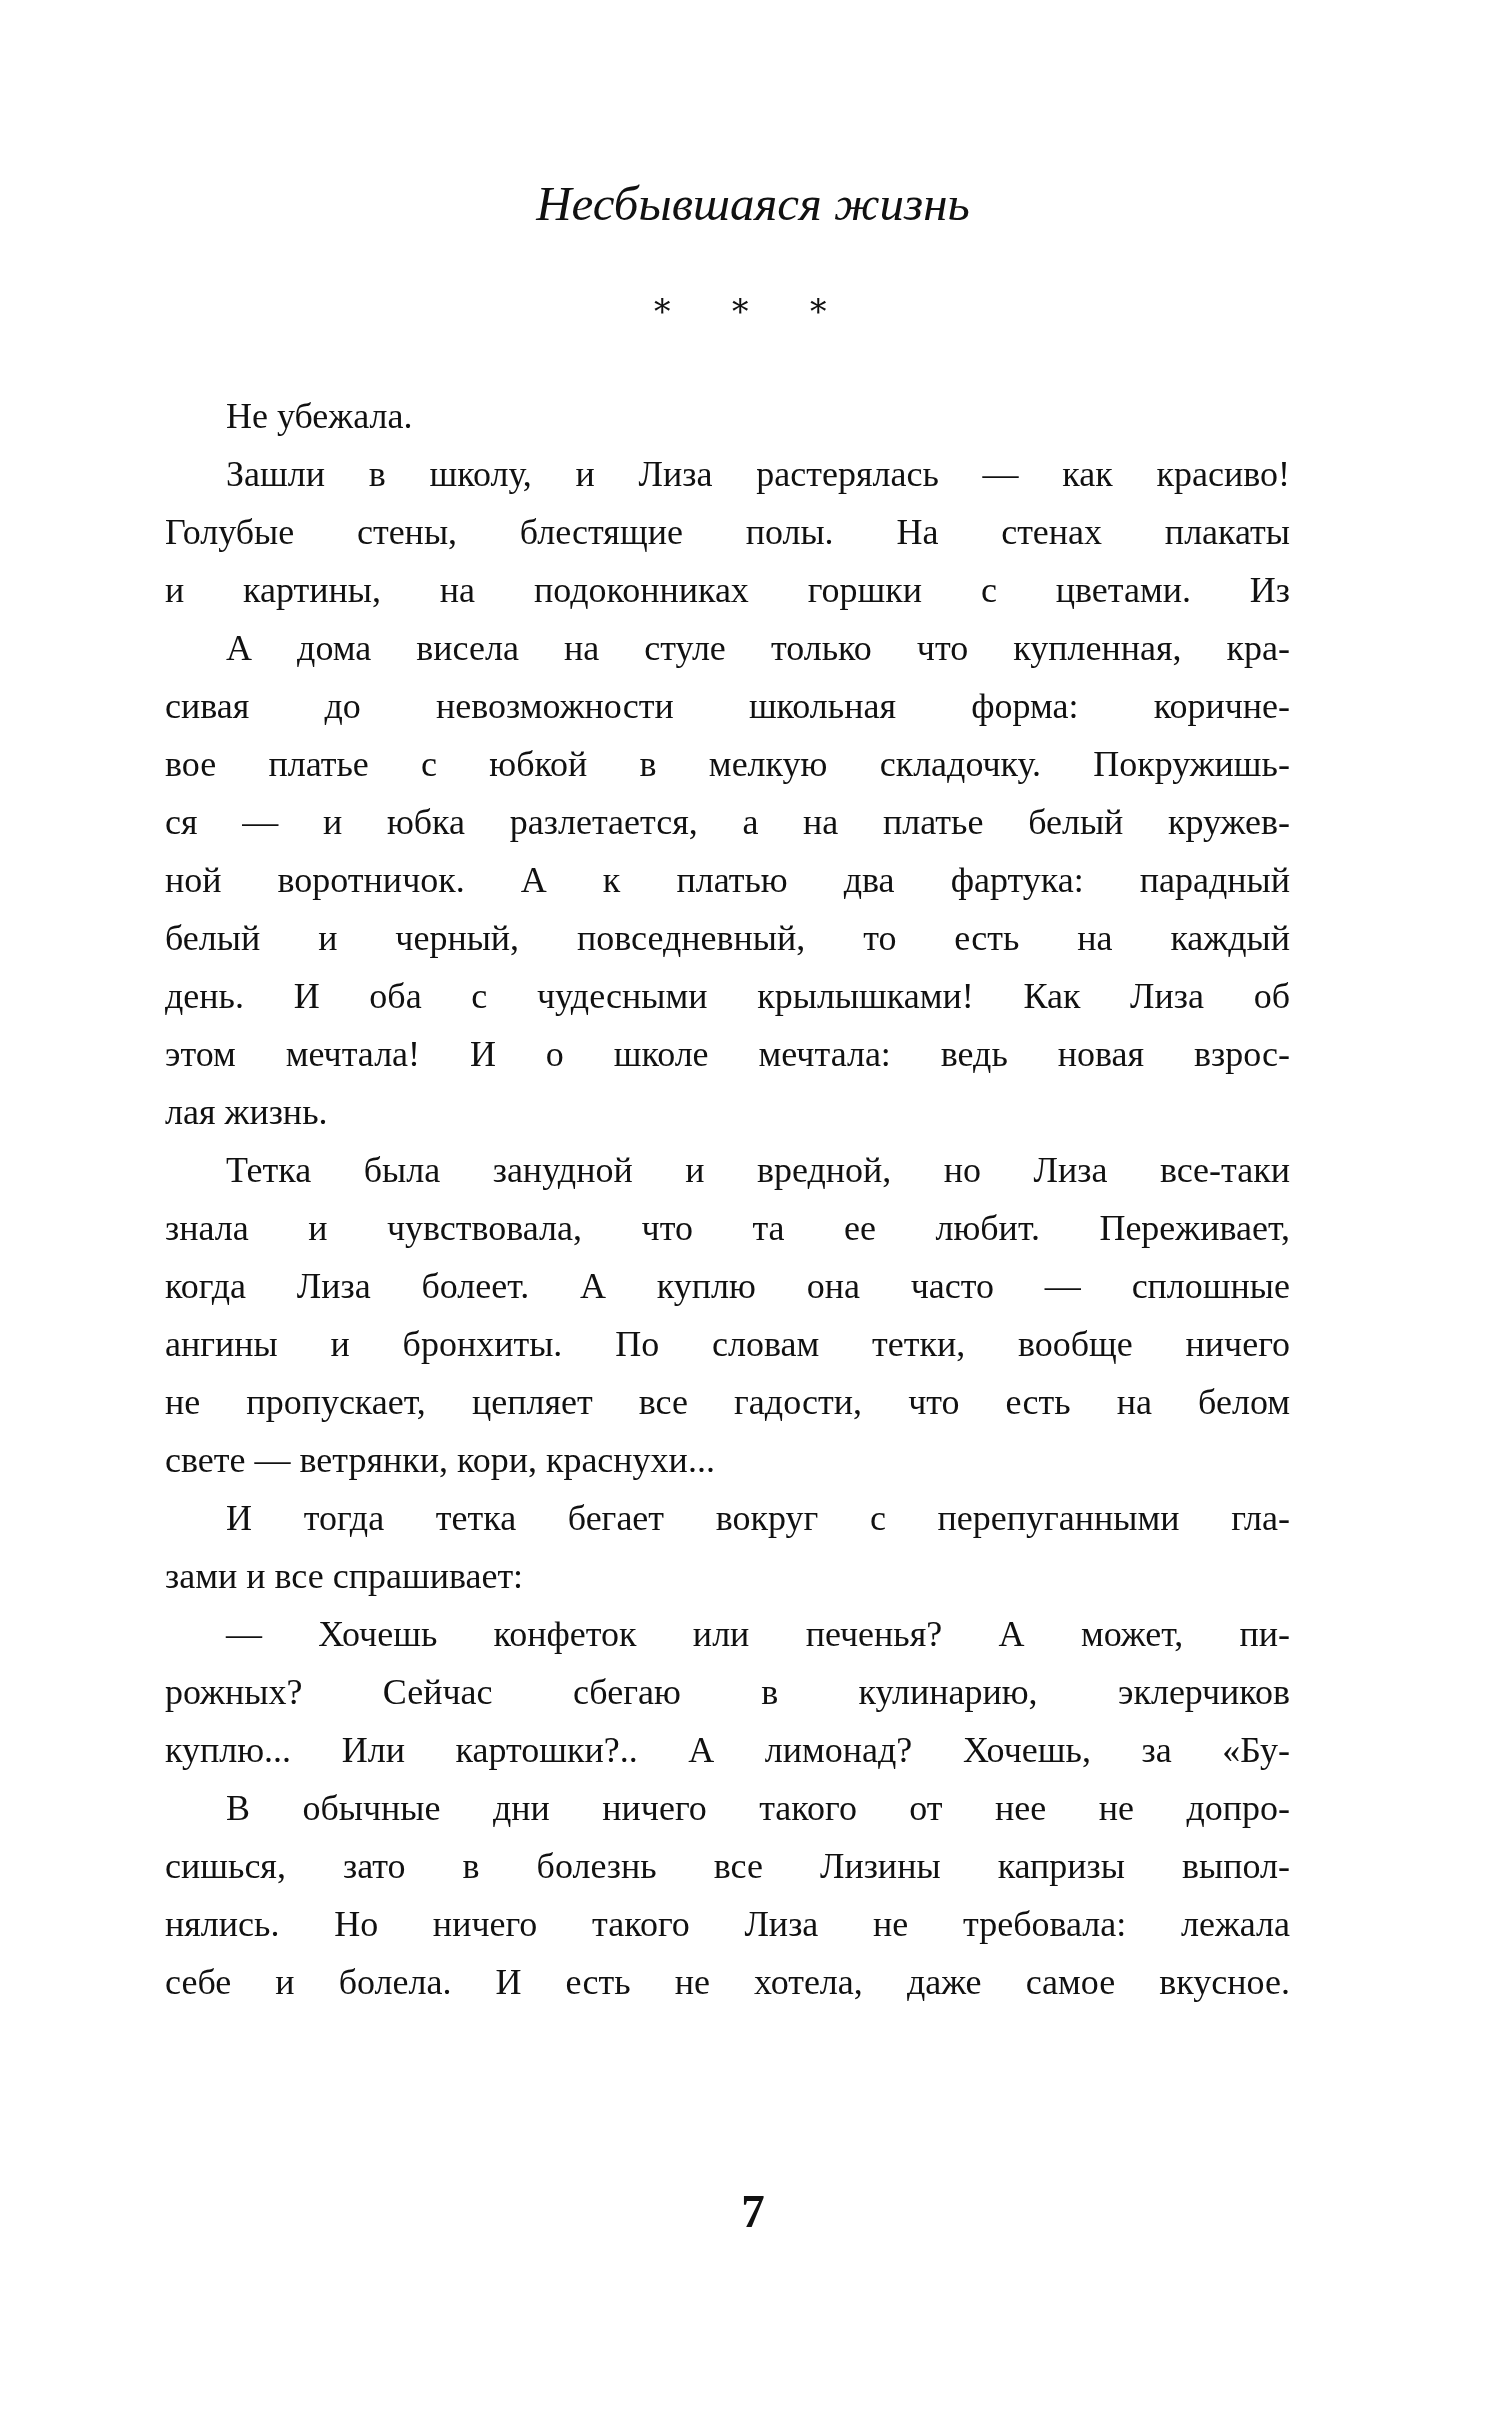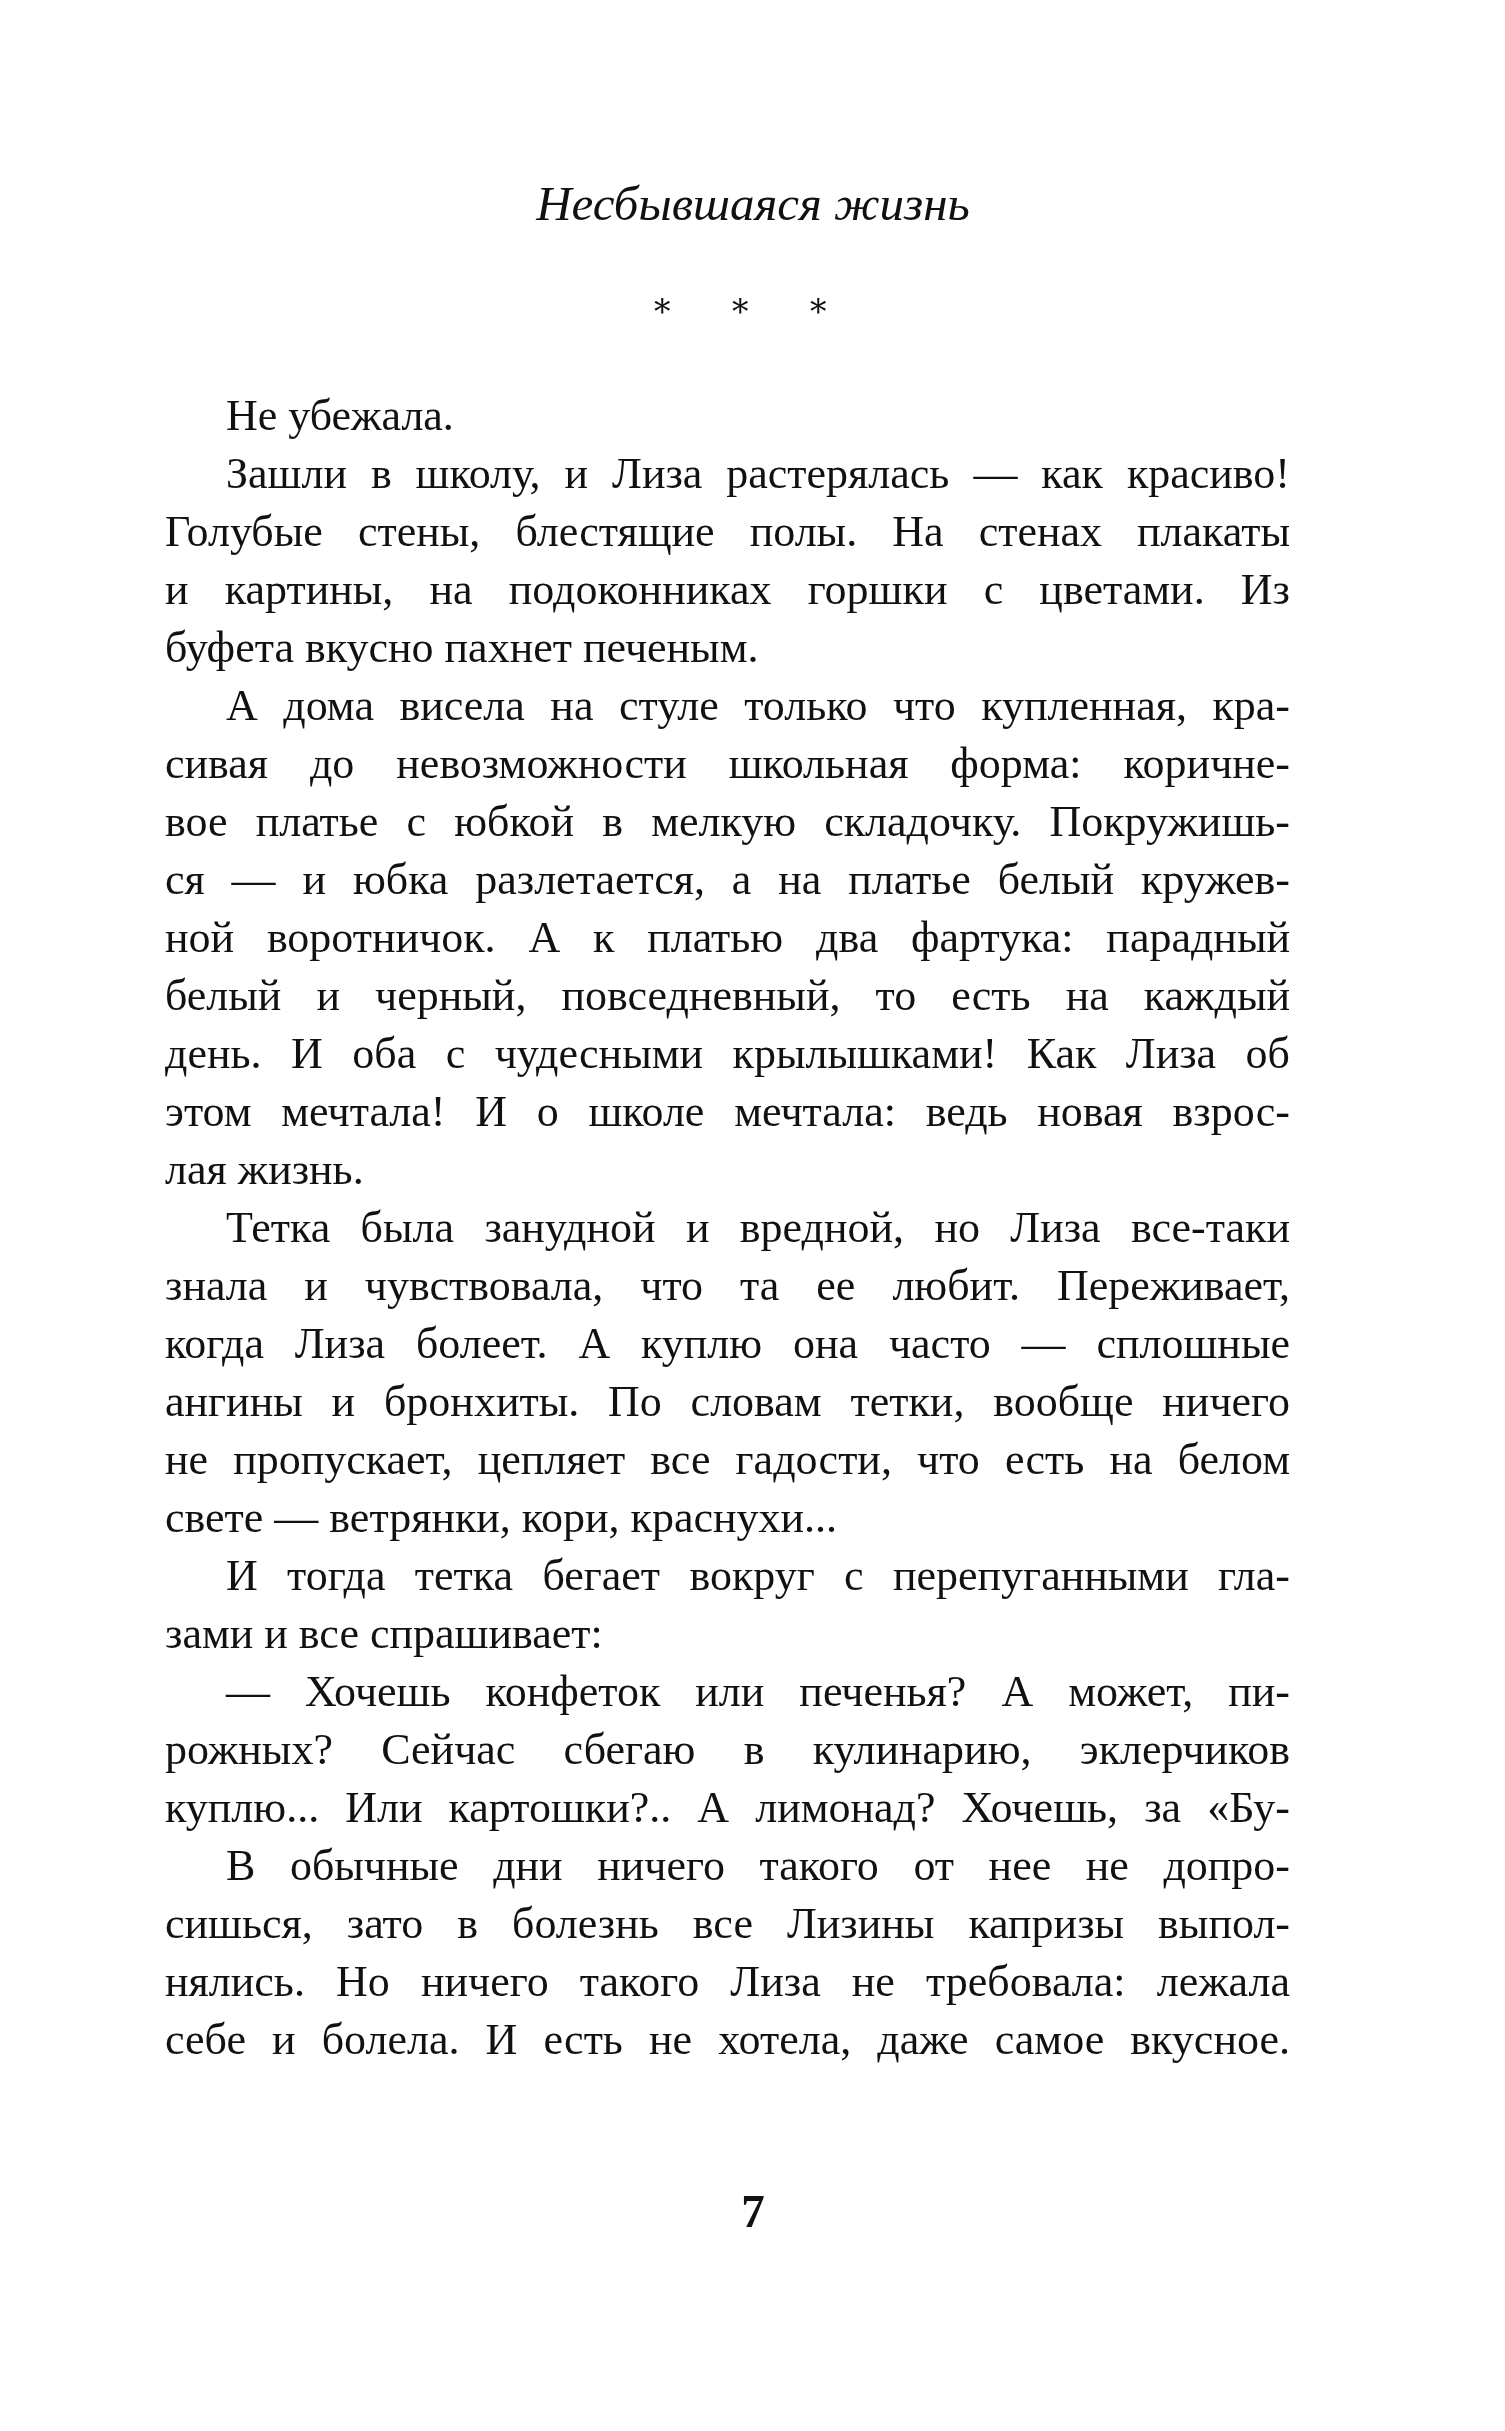--- a/index.html
+++ b/index.html
@@ -9,42 +9,41 @@
     position: absolute; left: 0; width: 1506px; top: 174px; text-align: center;
     font-family: "Liberation Serif", "DejaVu Serif", serif; font-style: italic;
     font-size: 49px; line-height: 59px; color: #111;
   }
   .asterisks {
     position: absolute; left: 0; width: 1506px; top: 292px; text-align: center;
     font-family: "DejaVu Serif", serif; font-size: 33px; letter-spacing: 25.5px; color: #111;
   }
   .body-text {
     position: absolute; left: 165px; top: 387px; width: 1125px;
-    font-family: "Liberation Serif", "DejaVu Serif", serif; font-size: 44px; line-height: 58px; color: #111;
+    font-family: "Liberation Serif", "DejaVu Serif", serif; font-size: 36px; line-height: 58px; color: #111;
   }
   .line { display: block; height: 58px; white-space: nowrap; text-align: justify; text-align-last: justify; overflow: hidden; }
   .line.indent { padding-left: 61px; }
   .line.last { text-align: left; text-align-last: left; }
   .page-number {
     position: absolute; left: 0; width: 1506px; top: 2184px; text-align: center;
     font-family: "Liberation Serif", "DejaVu Serif", serif; font-size: 47px; font-weight: bold; color: #111;
   }
 </style>
 </head>
 <body>
 
 <div class="page">
   <div class="running-head">Несбывшаяся жизнь</div>
   <div class="asterisks">* * *</div>
   <div class="body-text" id="body-text">
       <span class="line indent last">Не убежала.</span>
       <span class="line indent">Зашли в школу, и Лиза растерялась — как красиво!</span>
       <span class="line">Голубые стены, блестящие полы. На стенах плакаты</span>
       <span class="line">и картины, на подоконниках горшки с цветами. Из</span>
-      <span class="line last">буфета вкусно пахнет печеным.</span>
       <span class="line indent">А дома висела на стуле только что купленная, кра-</span>
       <span class="line">сивая до невозможности школьная форма: коричне-</span>
       <span class="line">вое платье с юбкой в мелкую складочку. Покружишь-</span>
       <span class="line">ся — и юбка разлетается, а на платье белый кружев-</span>
       <span class="line">ной воротничок. А к платью два фартука: парадный</span>
       <span class="line">белый и черный, повседневный, то есть на каждый</span>
       <span class="line">день. И оба с чудесными крылышками! Как Лиза об</span>
       <span class="line">этом мечтала! И о школе мечтала: ведь новая взрос-</span>
       <span class="line last">лая жизнь.</span>
       <span class="line indent">Тетка была занудной и вредной, но Лиза все-таки</span>

